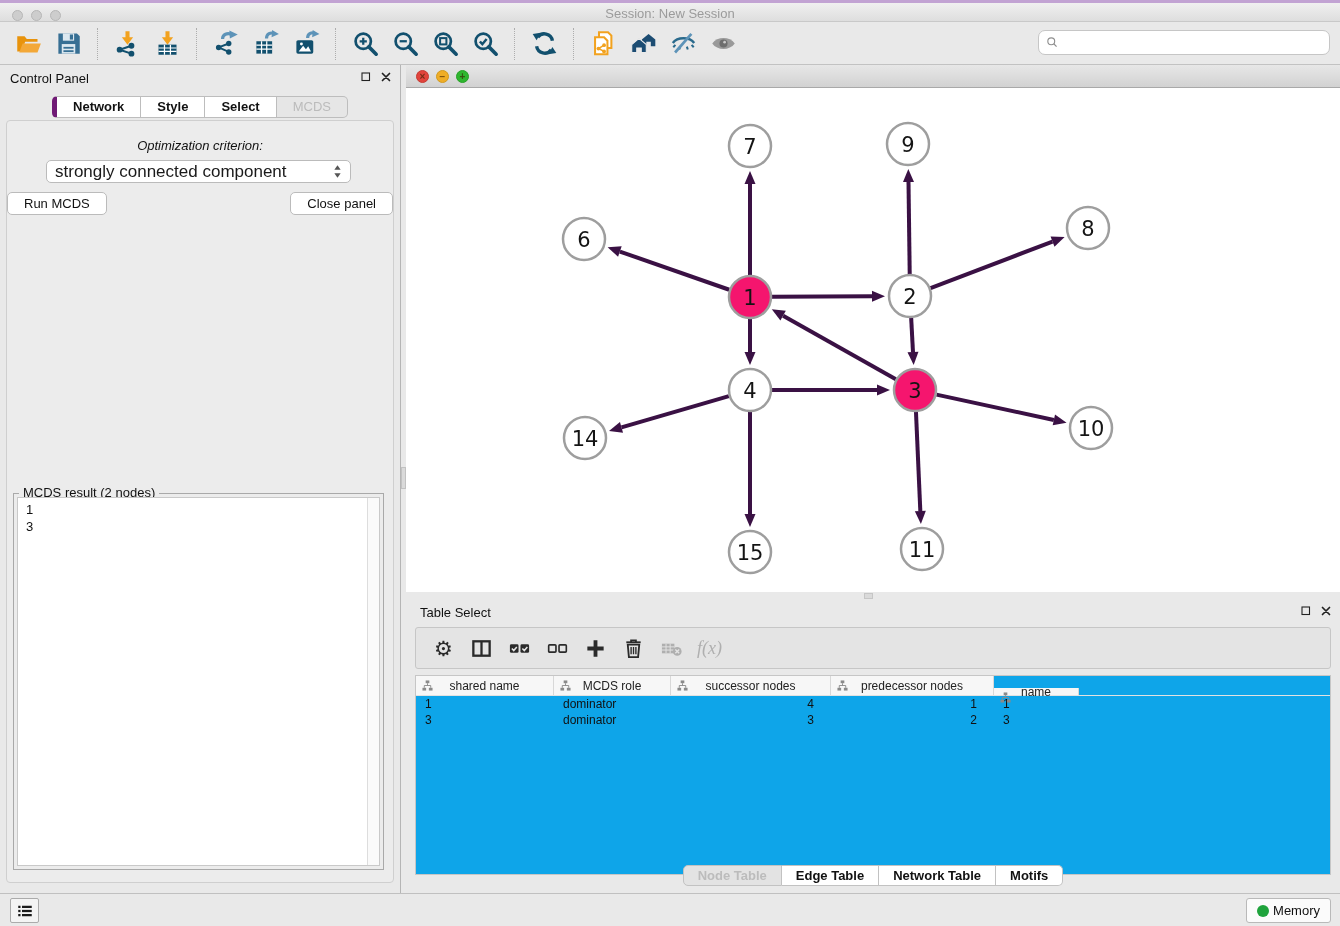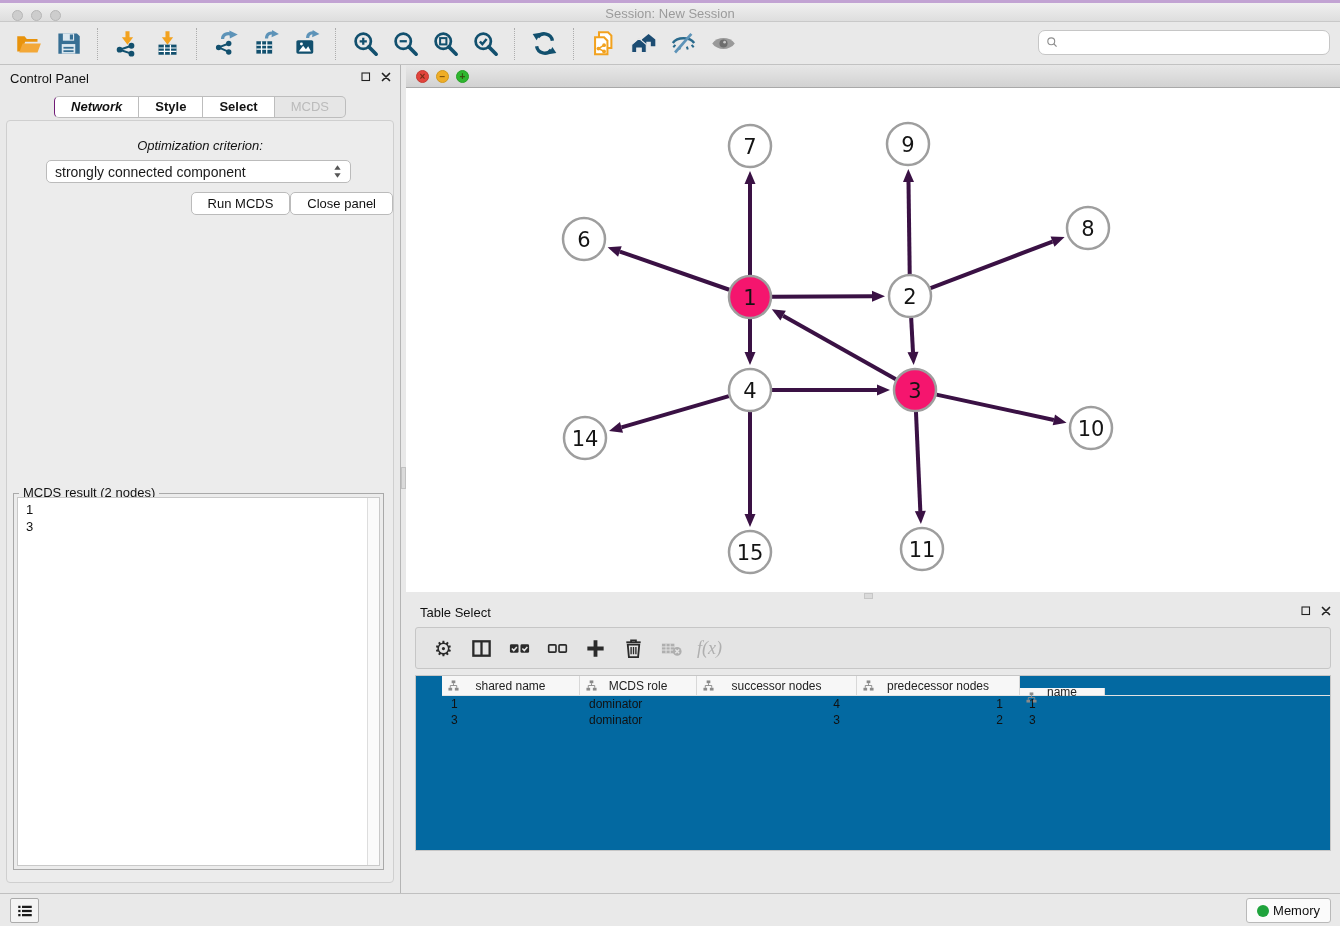--- a/index.html
+++ b/index.html
@@ -28,31 +28,31 @@
   
   .control-panel { position:absolute; left:0; top:65px; width:401px; height:828px;
     background:#E9E9E9; border-right:1px solid #B5B5B5; }
   .cp-header { position:relative; height:28px;padding-left:26px; }
   .cp-title { position:absolute; left:10px; top:6px; font-size:13px; color:#111; }
   .panel-icons { position:absolute; right:8px; top:6px; display:flex; gap:8px; align-items:center; }
   .panel-icons svg { width:12px; height:12px; color:#222; cursor:pointer; }
   .cp-tabs { position:absolute; left:0; right:0; top:31px; display:flex; justify-content:center; }
   .cp-tab { height:22px; line-height:20px; padding:0 16px; background:#fff; border:1px solid #BDBDBD;
     border-left:none; font-size:13px; font-weight:700; color:#111; cursor:pointer; }
-  .cp-tab:first-child { border-left:1px solid #701a75; border-radius:5px 0 0 5px;font-style:italic; }
+  .cp-tab:first-child { border-left:5px solid #701a75; border-radius:5px 0 0 5px; }
   .cp-tab:last-child { border-radius:0 5px 5px 0; }
   .cp-tab.active-disabled { background:#E6E6E6; color:#BBB; font-weight:400; }
   .cp-body { position:absolute; left:6px; right:6px; top:55px; bottom:10px;
     background:#ECECEC; border:1px solid #CFCFCF; border-radius:4px; }
   .opt-label { position:absolute; left:0; right:0; top:17px; text-align:center; font-size:13px; color:#111;font-style:italic; }
   .criterion-select { position:absolute; left:39px; right:42px; top:39px; height:23px; background:#fff;
     border:1px solid #BBB; border-radius:5px; display:flex; align-items:center; padding:0 8px;
-    font-size:14px; cursor:pointer; }
+    font-size:17px; cursor:pointer; }
   .criterion-select .sel-text { flex:1; }
-  .cp-buttons { position:absolute; left:0; right:0; top:71px; display:flex; justify-content:flex-end; }
+  .cp-buttons { position:absolute; left:0; right:0; top:71px; display:flex; justify-content:space-between; }
   .btn { height:23px; background:#fff; border:1px solid #BBB; border-radius:5px; font-size:13px;
     padding:0 16px; line-height:21px; color:#111; cursor:pointer; }
   .result-group { position:absolute; left:6px; right:9px; top:372px; bottom:12px; border:1px solid #A9A9A9; }
   .result-legend { position:absolute; top:-9px; left:5px; background:#ECECEC; padding:0 4px; font-size:13px; color:#111; }
   .result-area { position:absolute; inset:3px; background:#fff; border:1px solid #C9C9C9; overflow:hidden; }
   .result-lines { padding:3px 8px; font-size:13px; line-height:17px; color:#111; }
   .result-scroll { position:absolute; right:0; top:0; bottom:0; width:12px; background:#FAFAFA; border-left:1px solid #DDD; }
 
   
   .v-splitter { position:absolute; left:401px; top:65px; width:5px; height:828px; background:#E9E9E9; }
@@ -75,21 +75,21 @@
   
   .table-panel { position:absolute; left:406px; top:600px; right:0; height:293px; background:#E9E9E9; }
   .tp-title { position:absolute; left:14px; top:5px; font-size:13px; color:#111; }
   .tp-toolbar { position:absolute; left:9px; right:9px; top:27px; height:42px; background:#E4E4E4;
     border:1px solid #C6C6C6; border-radius:3px; display:flex; align-items:center; padding-left:12px; gap:7px; }
   .tp-btn { width:31px; height:32px; display:flex; align-items:center; justify-content:center; color:#2A2A2A; cursor:pointer; }
   .tp-btn.disabled { color:#AFAFAF; cursor:default; }
   .tp-btn svg { width:23px; height:23px; }
   .tp-btn .gear-glyph { font-size:21px; line-height:21px; }
   .tp-btn .fx-glyph { font-family:"Liberation Serif",serif; font-style:italic; font-size:18px; }
-  .tp-table { position:absolute; left:9px; right:9px; top:75px; height:176px; background:#0369a1; border:1px solid #C6C6C6; overflow:hidden;padding-left:26px; }
+  .tp-table { position:absolute; left:9px; right:9px; top:75px; height:200px; background:#0ea5e9; border:1px solid #C6C6C6; overflow:hidden; }
   .t-headrow { display:flex; height:20px; border-bottom:1px solid #E2E2E2; }
   .th { position:relative; background:#F7F7F7; border-right:1px solid #D8D8D8; font-size:12px; color:#222;
     display:flex; align-items:center; justify-content:center; flex:none; cursor:pointer; }
   .th svg { position:absolute; left:6px; top:4px; width:11px; height:11px; }
   .t-row { display:flex; height:16px; font-size:12px; color:#111; }
   .td { flex:none; line-height:16px; white-space:nowrap; overflow:hidden; }
   .td.left { padding-left:9px; text-align:left; }
   .td.right { padding-right:17px; text-align:right; }
   .tp-tabs { position:absolute; left:0; right:0; top:265px; display:flex; justify-content:center; }
   .tp-tab { height:21px; line-height:19px; padding:0 14px; background:#fff; border:1px solid #C2C2C2; border-left:none;
@@ -584,20 +584,26 @@
         </div>
         <div class="t-row">
           <div class="td left" style="width: 138px;">3</div>
           <div class="td left" style="width: 117px;">dominator</div>
           <div class="td right" style="width: 160px;">3</div>
           <div class="td right" style="width: 163px;">2</div>
           <div class="td left" style="width: 85px;">3</div>
         </div>
       </div>
   </div>
+  <div class="tp-tabs">
+      <div class="tp-tab active-disabled">Node Table</div>
+      <div class="tp-tab">Edge Table</div>
+      <div class="tp-tab">Network Table</div>
+      <div class="tp-tab">Motifs</div>
+    </div>
 </div>
 
 <div class="status-bar">
   <div class="sb-list-btn">
     <svg>
         <use href="#sym-list"></use>
       </svg>
   </div>
   <div class="memory-btn">
     <span class="mem-dot"></span>

